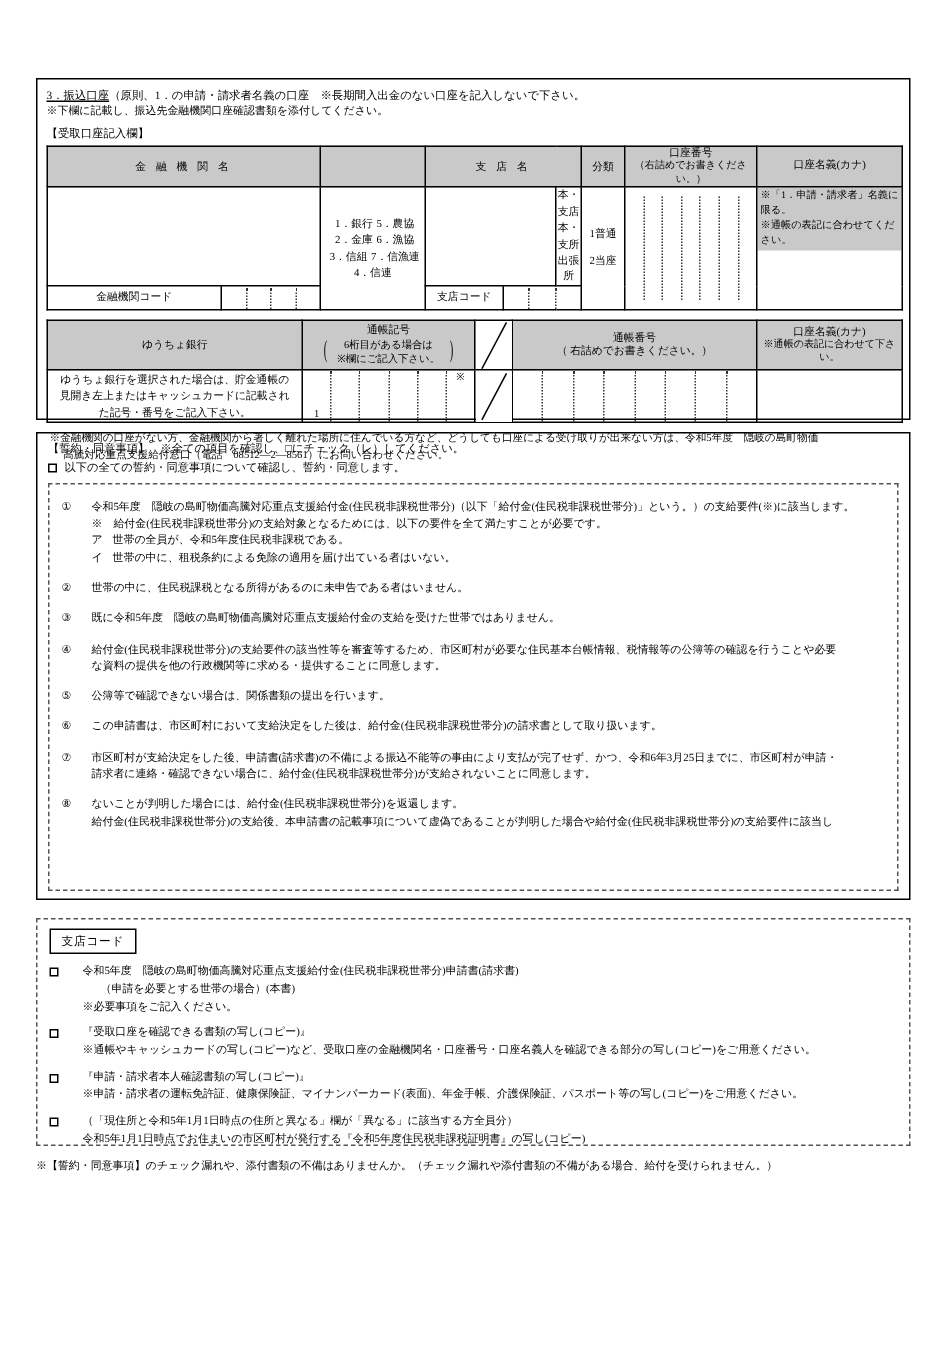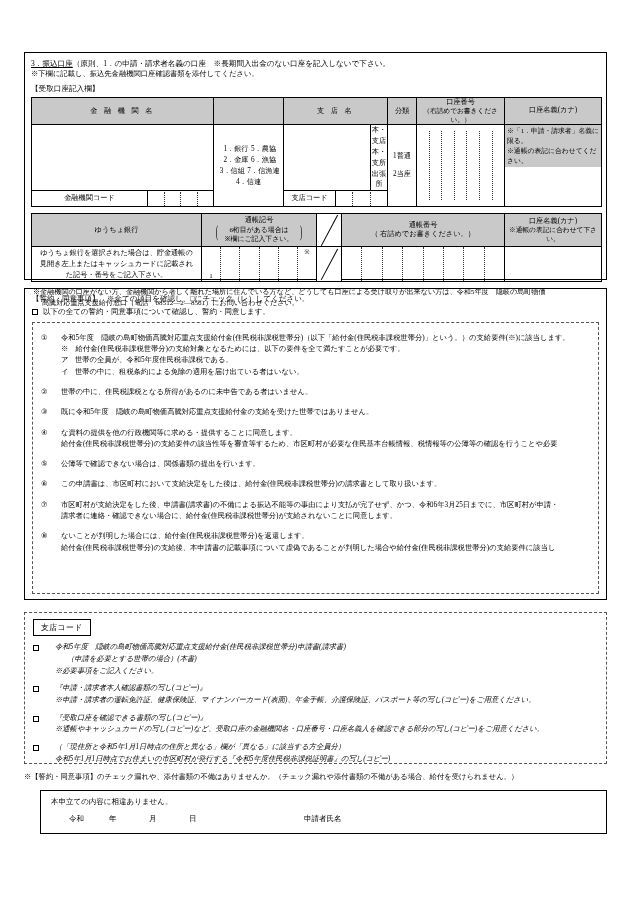--- a/index.html
+++ b/index.html
@@ -258,21 +258,21 @@
     margin-bottom: 5px;
     letter-spacing: 0.5px;
   }
   .doc-item {
     display: flex;
     font-size: 7.3px;
     line-height: 1.6;
     margin-bottom: 6px;
   }
   .doc-cb { flex: 0 0 22px; padding-top: 1px; }
-  .doc-body { flex: 1 1 auto; font-style: italic; }
+  .doc-body { flex: 1 1 auto; }
   .doc-l2 { padding-left: 12px; }
 
   
   #warn-line {
     position: absolute;
     left: 24px;
     top: 772px;
     width: 583px;
     font-size: 7.3px;
     white-space: nowrap;
@@ -510,22 +510,22 @@
       <div class="pl-item">
         <div class="pl-num">③</div>
         <div class="pl-body">
           <div>既に令和5年度　隠岐の島町物価高騰対応重点支援給付金の支給を受けた世帯ではありません。</div>
         </div>
       </div>
 
       <div class="pl-item">
         <div class="pl-num">④</div>
         <div class="pl-body">
+          <div>給付金(住民税非課税世帯分)の支給要件の該当性等を審査等するため、市区町村が必要な住民基本台帳情報、税情報等の公簿等の確認を行うことや必要</div>
           <div>な資料の提供を他の行政機関等に求める・提供することに同意します。</div>
-          <div>給付金(住民税非課税世帯分)の支給要件の該当性等を審査等するため、市区町村が必要な住民基本台帳情報、税情報等の公簿等の確認を行うことや必要</div>
         </div>
       </div>
 
       <div class="pl-item">
         <div class="pl-num">⑤</div>
         <div class="pl-body">
           <div>公簿等で確認できない場合は、関係書類の提出を行います。</div>
         </div>
       </div>
 
@@ -563,48 +563,38 @@
       <div class="doc-body">
         <div>令和5年度　隠岐の島町物価高騰対応重点支援給付金(住民税非課税世帯分)申請書(請求書)</div>
         <div class="doc-l2">（申請を必要とする世帯の場合）(本書)</div>
         <div>※必要事項をご記入ください。</div>
       </div>
     </div>
 
     <div class="doc-item">
       <div class="doc-cb"><span class="cb"></span></div>
       <div class="doc-body">
-        <div>『申請・請求者本人確認書類の写し(コピー)』</div>
-        <div>※申請・請求者の運転免許証、健康保険証、マイナンバーカード(表面)、年金手帳、介護保険証、パスポート等の写し(コピー)をご用意ください。</div>
+        <div>『受取口座を確認できる書類の写し(コピー)』</div>
+        <div>※通帳やキャッシュカードの写し(コピー)など、受取口座の金融機関名・口座番号・口座名義人を確認できる部分の写し(コピー)をご用意ください。</div>
       </div>
     </div>
 
     <div class="doc-item">
       <div class="doc-cb"><span class="cb"></span></div>
       <div class="doc-body">
-        <div>『受取口座を確認できる書類の写し(コピー)』</div>
-        <div>※通帳やキャッシュカードの写し(コピー)など、受取口座の金融機関名・口座番号・口座名義人を確認できる部分の写し(コピー)をご用意ください。</div>
+        <div>『申請・請求者本人確認書類の写し(コピー)』</div>
+        <div>※申請・請求者の運転免許証、健康保険証、マイナンバーカード(表面)、年金手帳、介護保険証、パスポート等の写し(コピー)をご用意ください。</div>
       </div>
     </div>
 
     <div class="doc-item">
       <div class="doc-cb"><span class="cb"></span></div>
       <div class="doc-body">
         <div>（「現住所と令和5年1月1日時点の住所と異なる」欄が「異なる」に該当する方全員分）</div>
         <div>令和5年1月1日時点でお住まいの市区町村が発行する『令和5年度住民税非課税証明書』の写し(コピー)</div>
       </div>
     </div>
   </div>
 
   <div id="warn-line">※【誓約・同意事項】のチェック漏れや、添付書類の不備はありませんか。（チェック漏れや添付書類の不備がある場合、給付を受けられません。）</div>
 
-  <div id="sec-decl" class="outer-box">
-    <div class="decl-line1">本申立ての内容に相違ありません。</div>
-    <div class="decl-line2">
-      <div class="d-era">令和</div>
-      <div class="d-y">年</div>
-      <div class="d-m">月</div>
-      <div class="d-d">日</div>
-      <div>申請者氏名</div>
-    </div>
-  </div>
 
 </div>
 
 </body></html>

